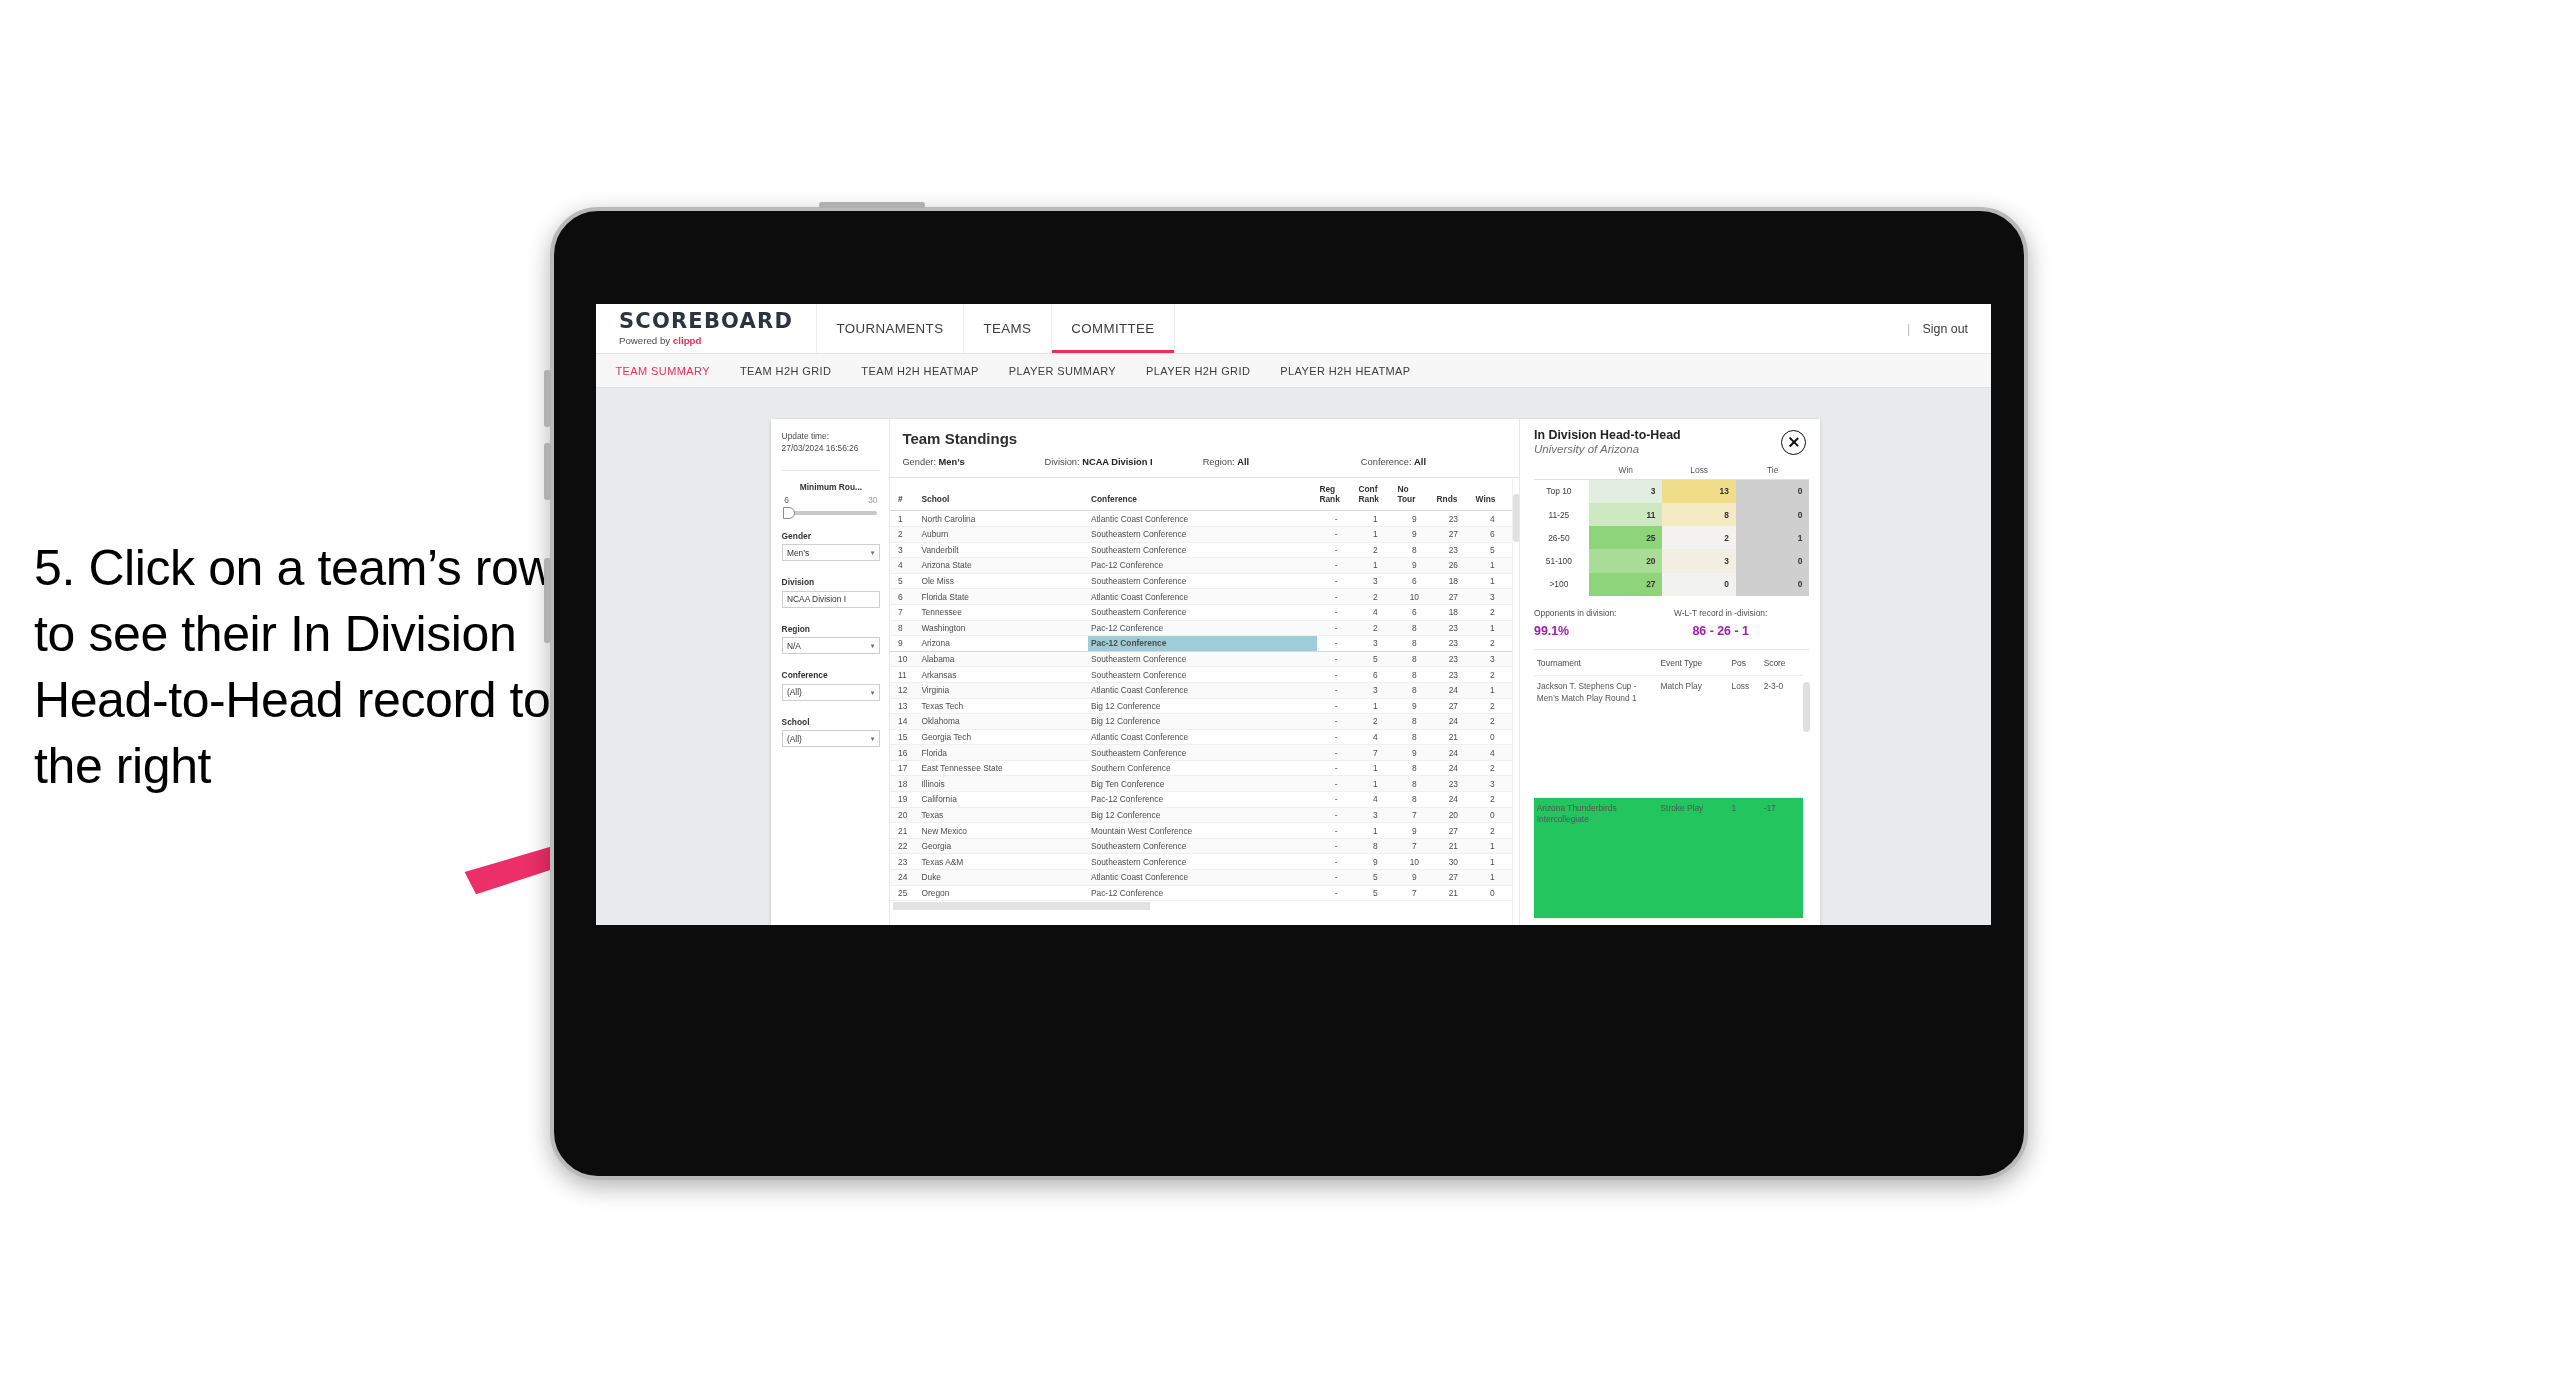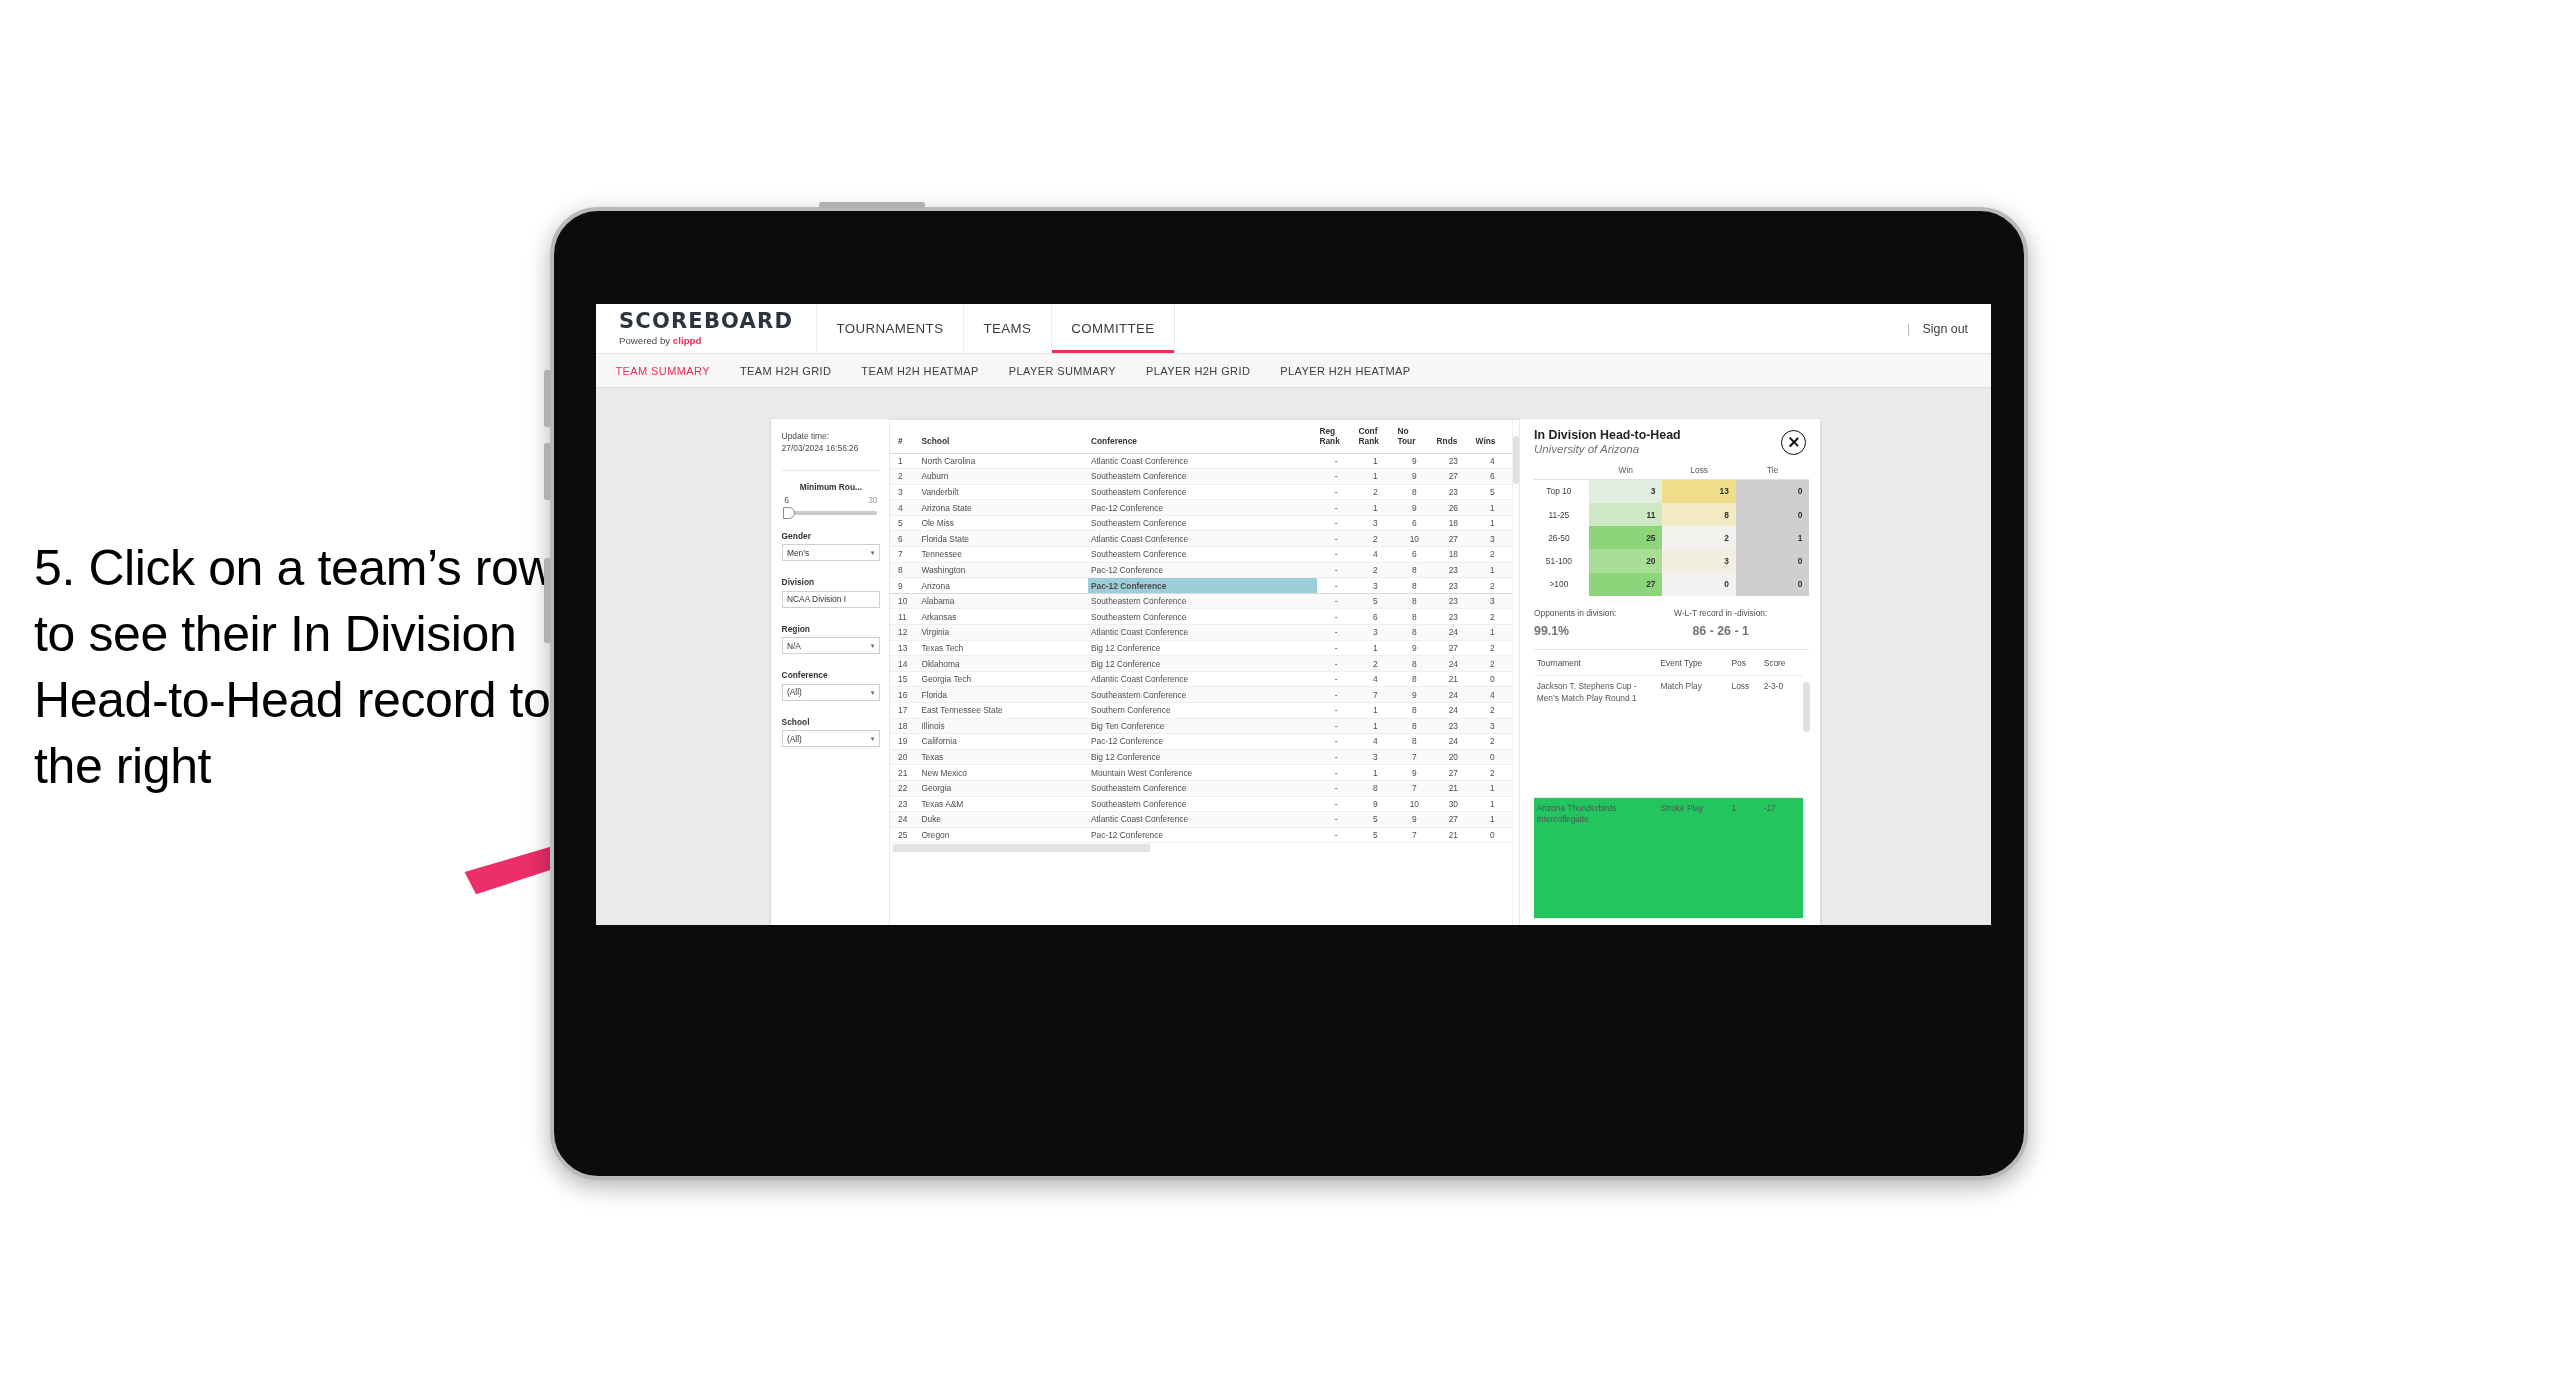--- a/index.html
+++ b/index.html
@@ -212,21 +212,21 @@
     padding: 6.6px 7px 6.6px 3.5px; font-weight: 700;
   }
   table.hm td.rowlab {
     text-align: center; font-weight: 400; color: #3c3c3c;
     background: #ffffff !important; padding-left: 1.8px;
   }
 
   .stats-row { display: flex; margin-top: 12.4px; }
   .stat { flex: 1; }
   .stat .lbl { font-size: 8.4px; color: #4f4f4f; }
-  .stat .val { font-size: 12.4px; font-weight: 700; color: #737373; margin-top: 6.2px; }
+  .stat .val { font-size: 12.4px; font-weight: 700; color: #a21caf; margin-top: 6.2px; }
   .stat.wlt { text-align: center; padding-right: 26.5px; }
 
   .trn-wrap { margin-top: 10.6px; border-top: 0.9px solid #e6e6e6; flex: 1; display: flex; min-height: 0; }
   table.trn { width: 100%; border-collapse: collapse; table-layout: fixed; }
   table.trn th {
     font-size: 8.4px; font-weight: 400; color: #4a4a4a; text-align: left;
     padding: 8px 2.7px 7px 2.7px;
   }
   table.trn td {
     font-size: 8.4px; color: #555; padding: 5.3px 2.7px;
@@ -353,20 +353,29 @@
         <div class="f-group">
           <div class="f-title">School</div>
           <div class="f-select">
             <span>(All)</span>
             <span class="caret">▼</span>
           </div>
         </div>
       </div>
 
       <div id="standings">
+        <div class="st-head">
+          <div class="st-title">Team Standings</div>
+          <div class="st-meta">
+            <div class="m"><span>Gender:</span> <b>Men’s</b></div>
+            <div class="m"><span>Division:</span> <b>NCAA Division I</b></div>
+            <div class="m"><span>Region:</span> <b>All</b></div>
+            <div class="m"><span>Conference:</span> <b>All</b></div>
+          </div>
+        </div>
 
         <div id="tablezone">
           <div id="tablecol">
             <table class="st">
               <thead>
                 <tr>
                   <th class="c-num">#</th>
                   <th class="c-school">School</th>
                   <th class="c-conf">Conference</th>
                   <th class="c-sm"><span>Reg</span><br><span>Rank</span></th>

